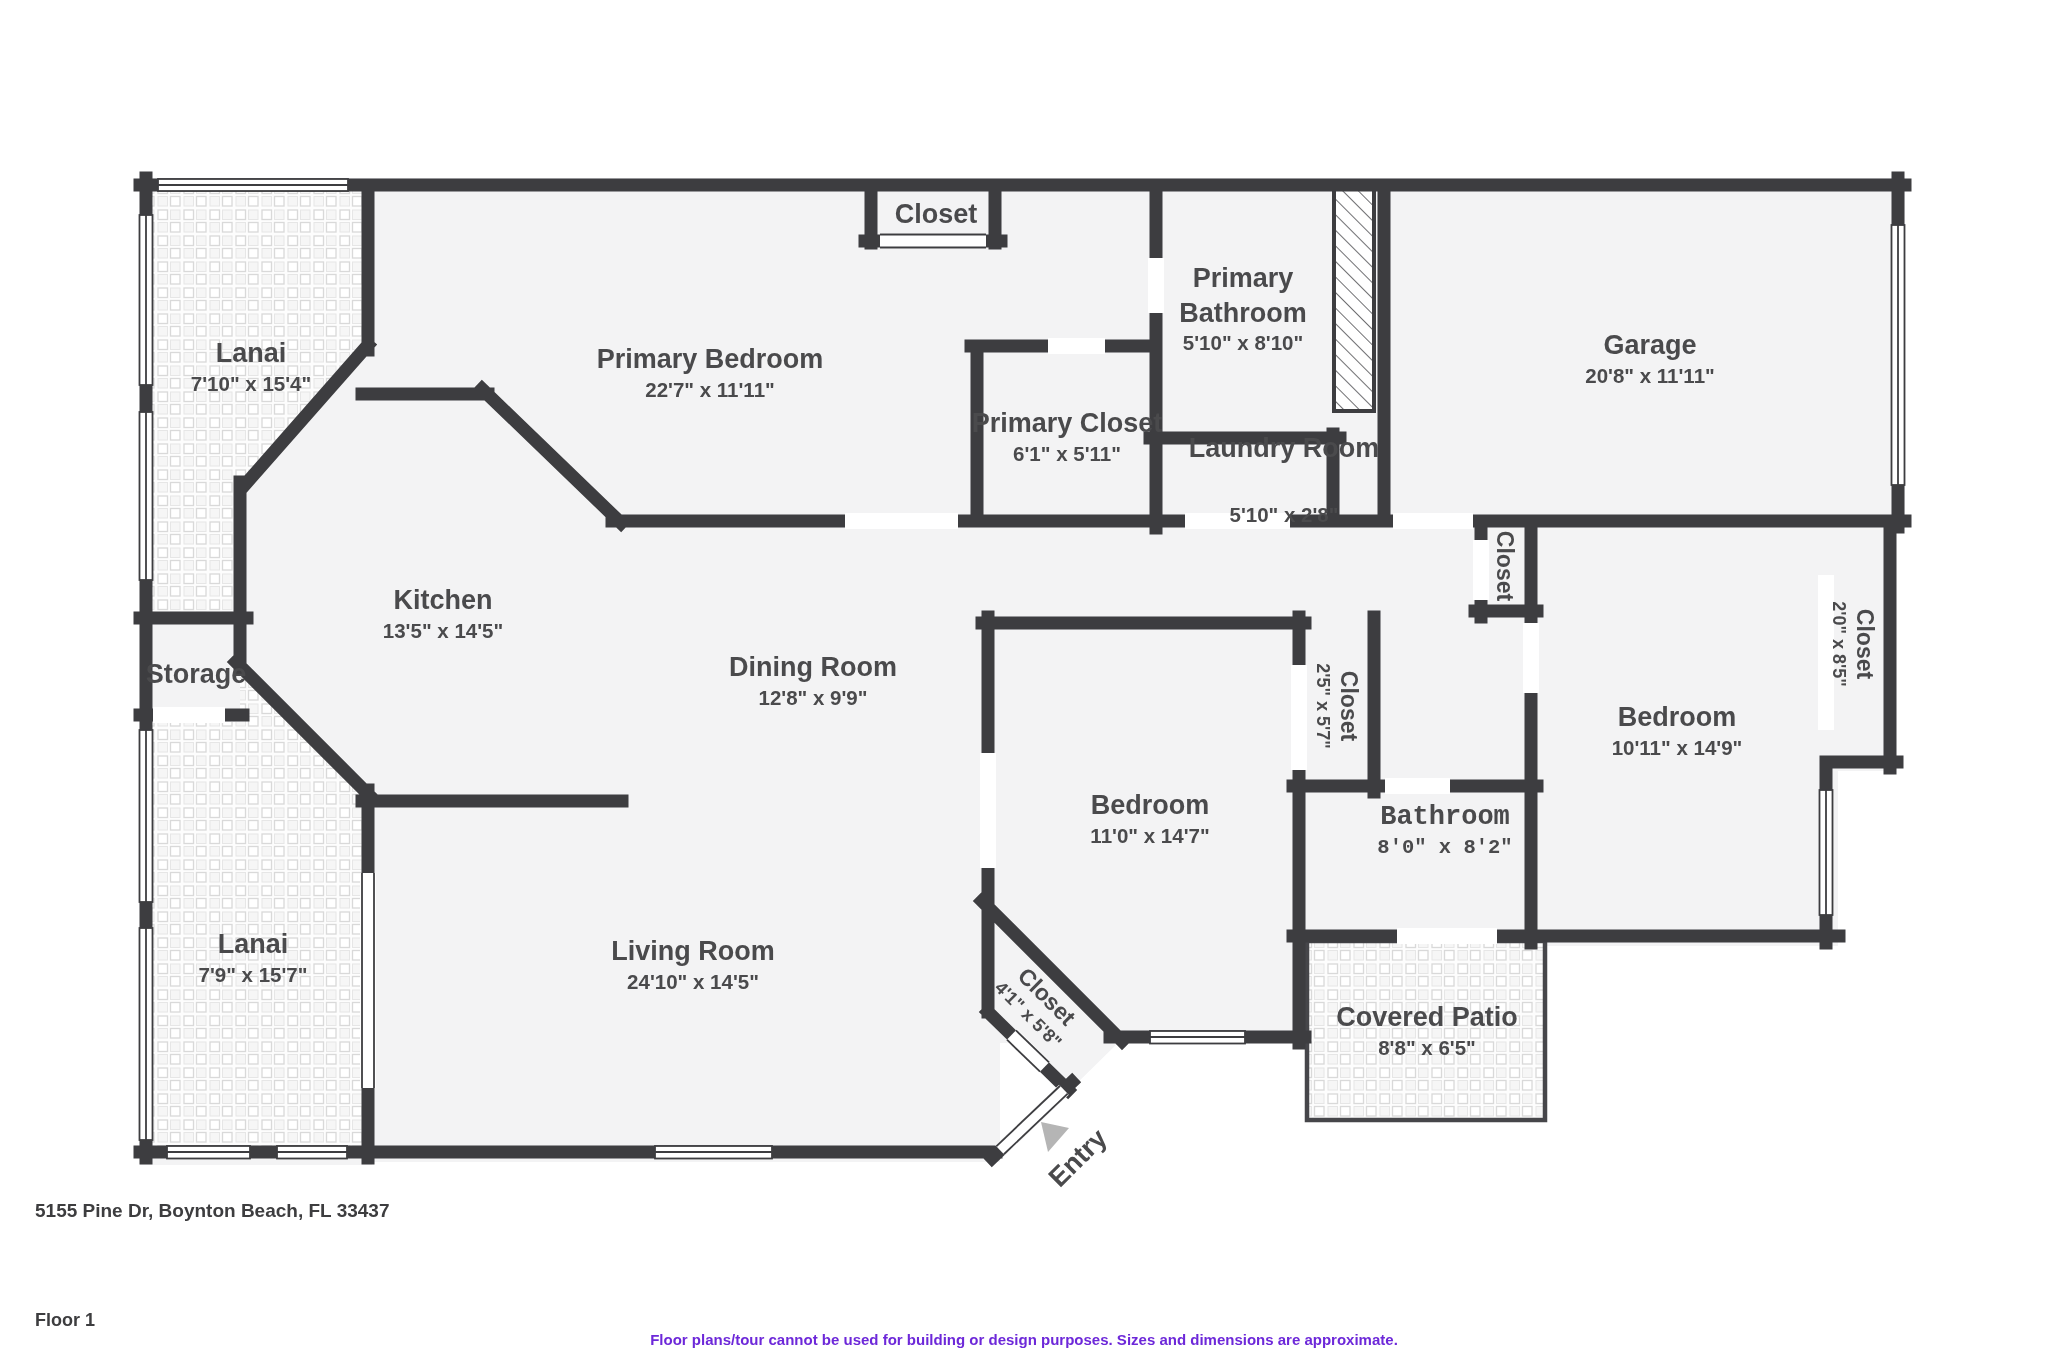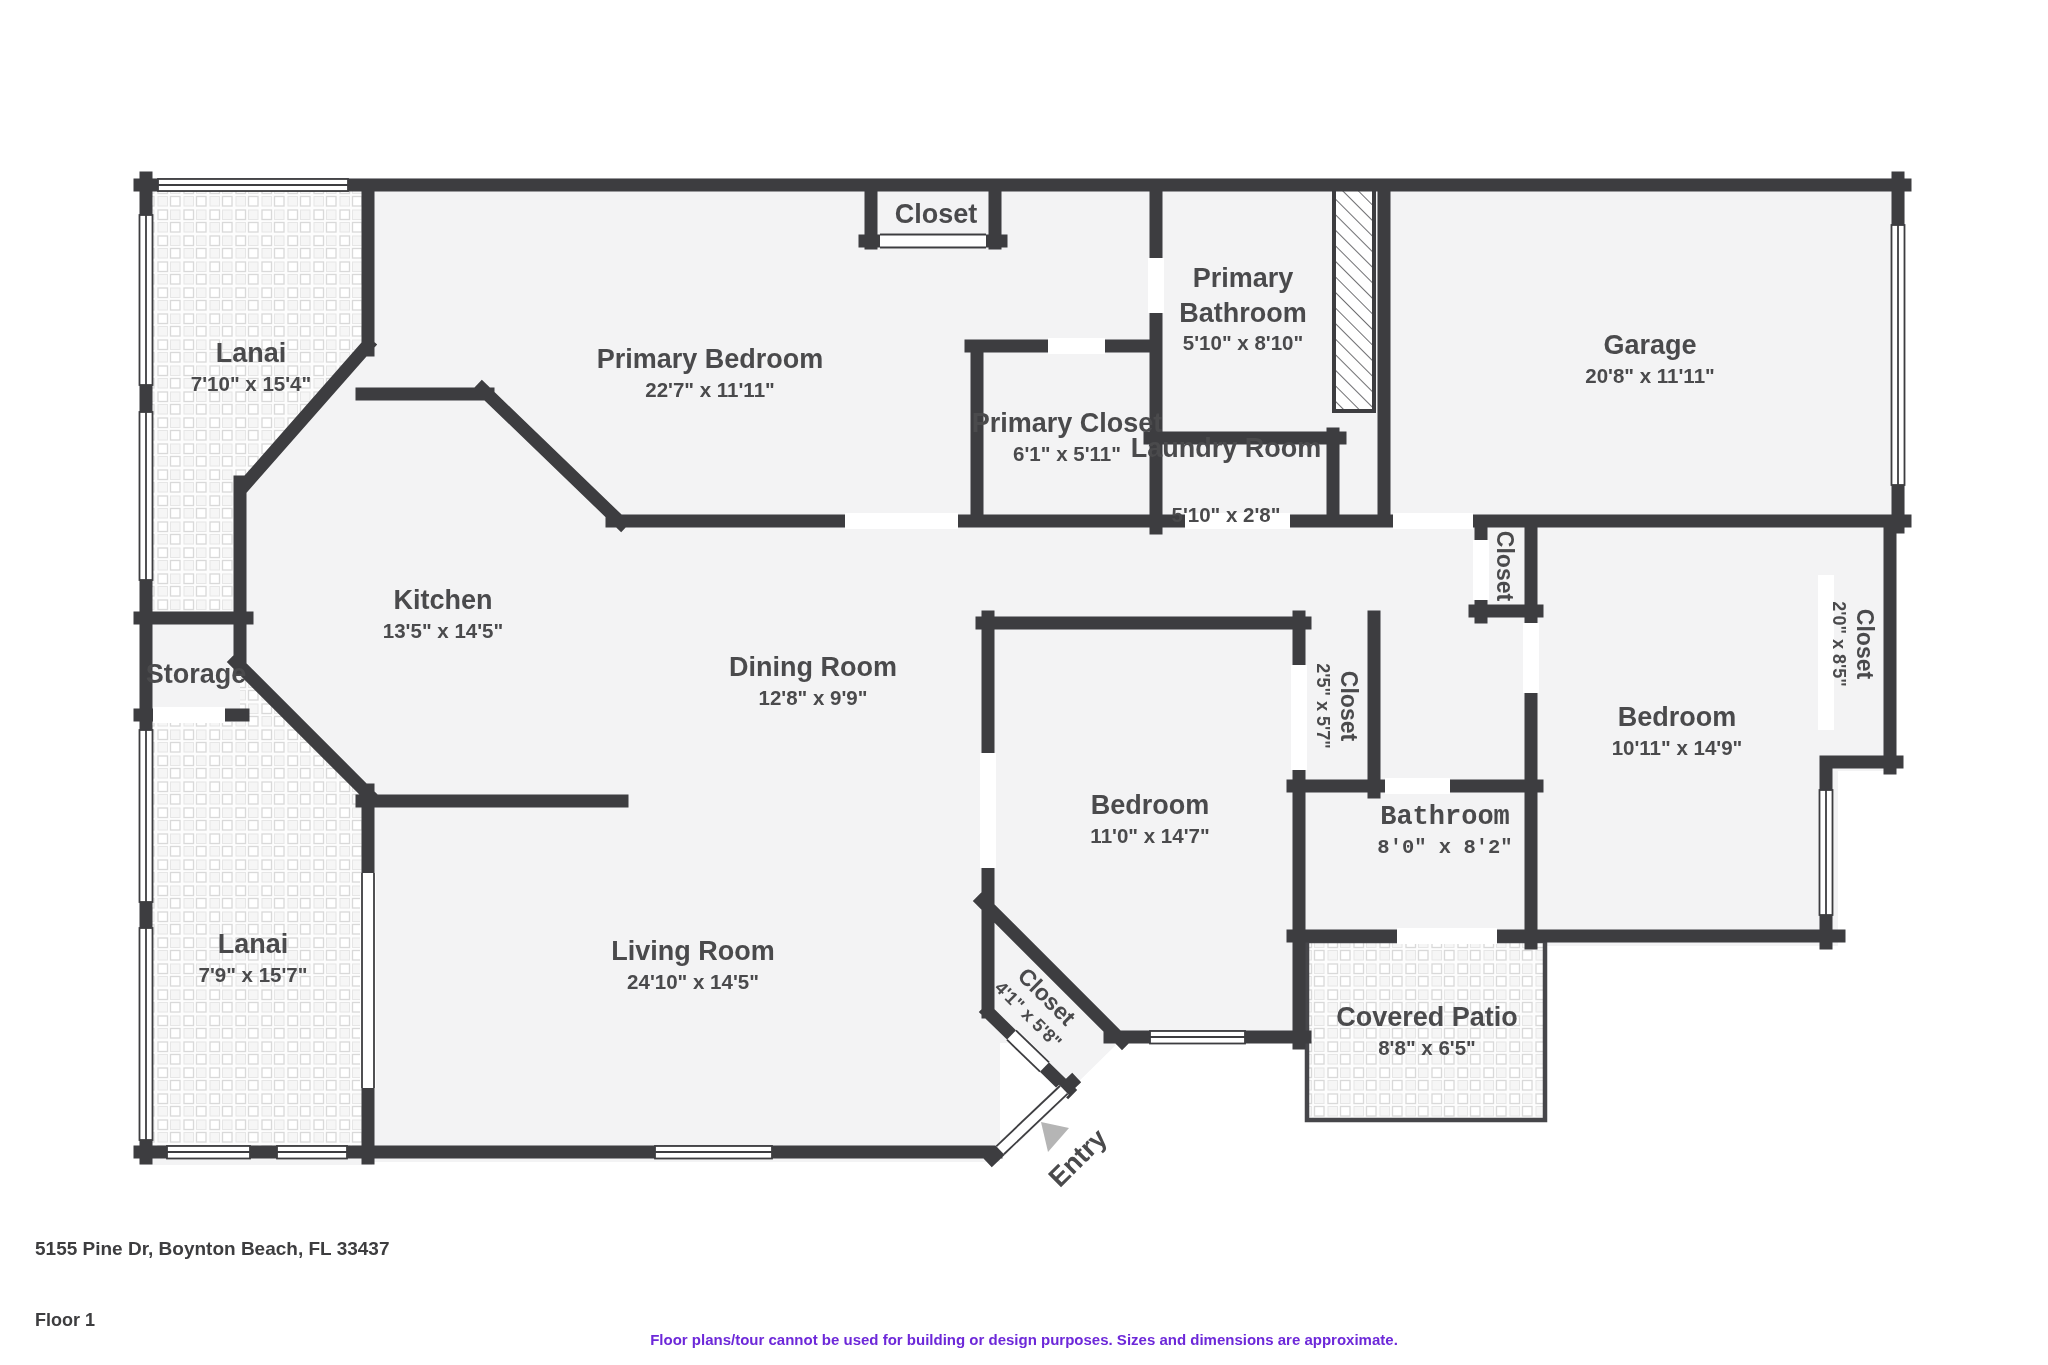--- a/index.html
+++ b/index.html
@@ -12,21 +12,21 @@
        white-space:nowrap;transform:translate(-50%,-50%);}
   .lbl .rname{font-size:27px;}
   .lbl .rdims{font-size:20.5px;}
   .lbl.small .rname{font-size:23px;}
   .lbl.small .rdims{font-size:18px;}
   .lbl.rot90{transform:translate(-50%,-50%) rotate(90deg);}
   .lbl.rot45{transform:translate(-50%,-50%) rotate(45deg);}
   .lbl.rotm45{transform:translate(-50%,-50%) rotate(-45deg);}
   .lbl.wrap .rname{white-space:normal;width:190px;}
   .footer-line{position:absolute;color:#3d3d3f;font-weight:700;}
-  .addr{left:35px;top:1238px;font-size:19px;text-align:center;}
+  .addr{left:35px;top:1200px;font-size:19px;text-align:center;}
   .floor{left:35px;top:1310px;font-size:18px;}
   .disclaimer{left:0;top:1331px;width:100%;text-align:center;font-size:15px;color:#6d28d9;}
 </style>
 </head>
 <body>
 
 <div class="stage">
 
 <svg width="2048" height="1365" viewBox="0 0 2048 1365">
   <defs>
@@ -190,21 +190,21 @@
     <span class="rdims">5'10" x 8'10"</span>
   </div>
   <div class="lbl" style="left:1650px;top:358px;text-align:right;">
     <span class="rname">Garage</span>
     <span class="rdims">20'8" x 11'11"</span>
   </div>
   <div class="lbl" style="left:1067px;top:436px;">
     <span class="rname">Primary Closet</span>
     <span class="rdims">6'1" x 5'11"</span>
   </div>
-  <div class="lbl" style="left:1226px;top:479px;gap:36px;">
+  <div class="lbl" style="left:1284px;top:479px;gap:36px;">
     <span class="rname">Laundry Room</span>
     <span class="rdims">5'10" x 2'8"</span>
   </div>
   <div class="lbl" style="left:443px;top:613px;">
     <span class="rname">Kitchen</span>
     <span class="rdims">13'5" x 14'5"</span>
   </div>
   <div class="lbl" style="left:196px;top:674px;">
     <span class="rname">Storage</span>
   </div>

